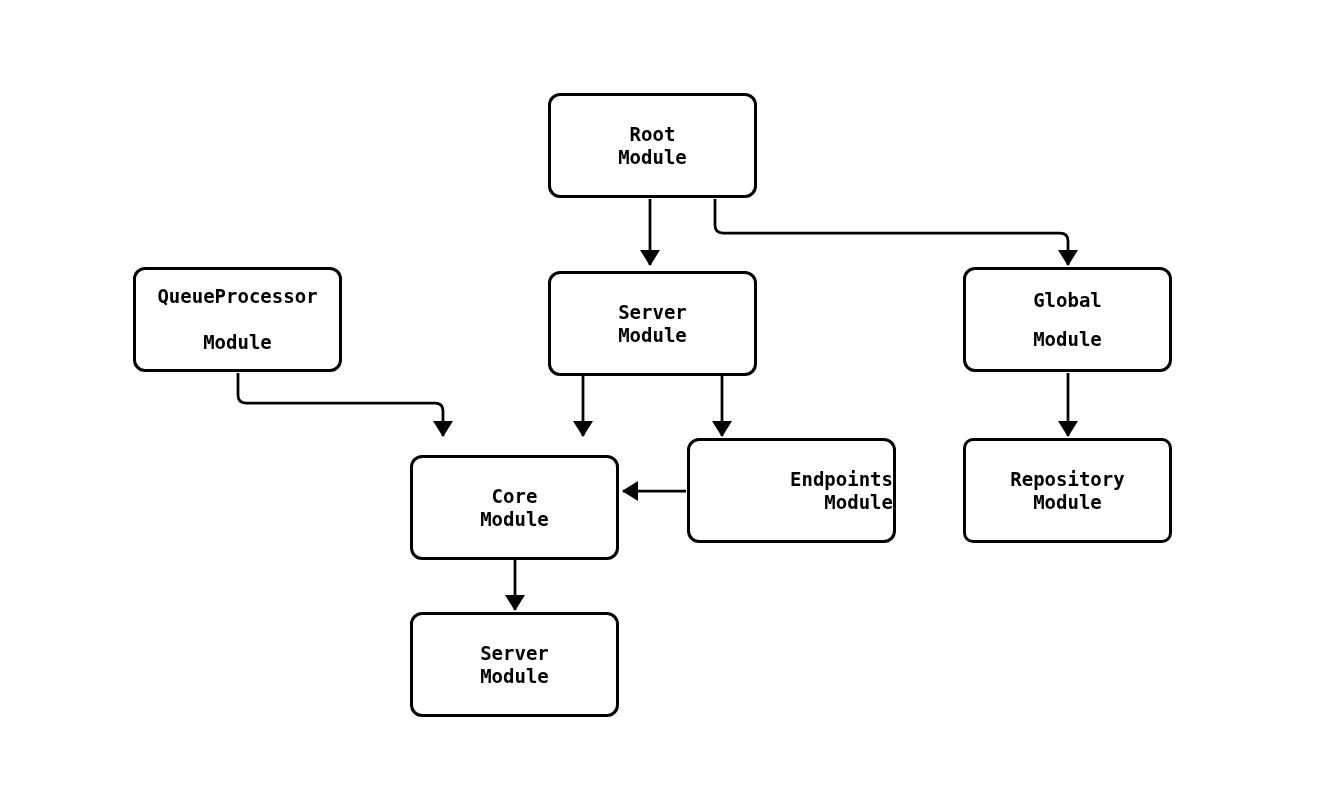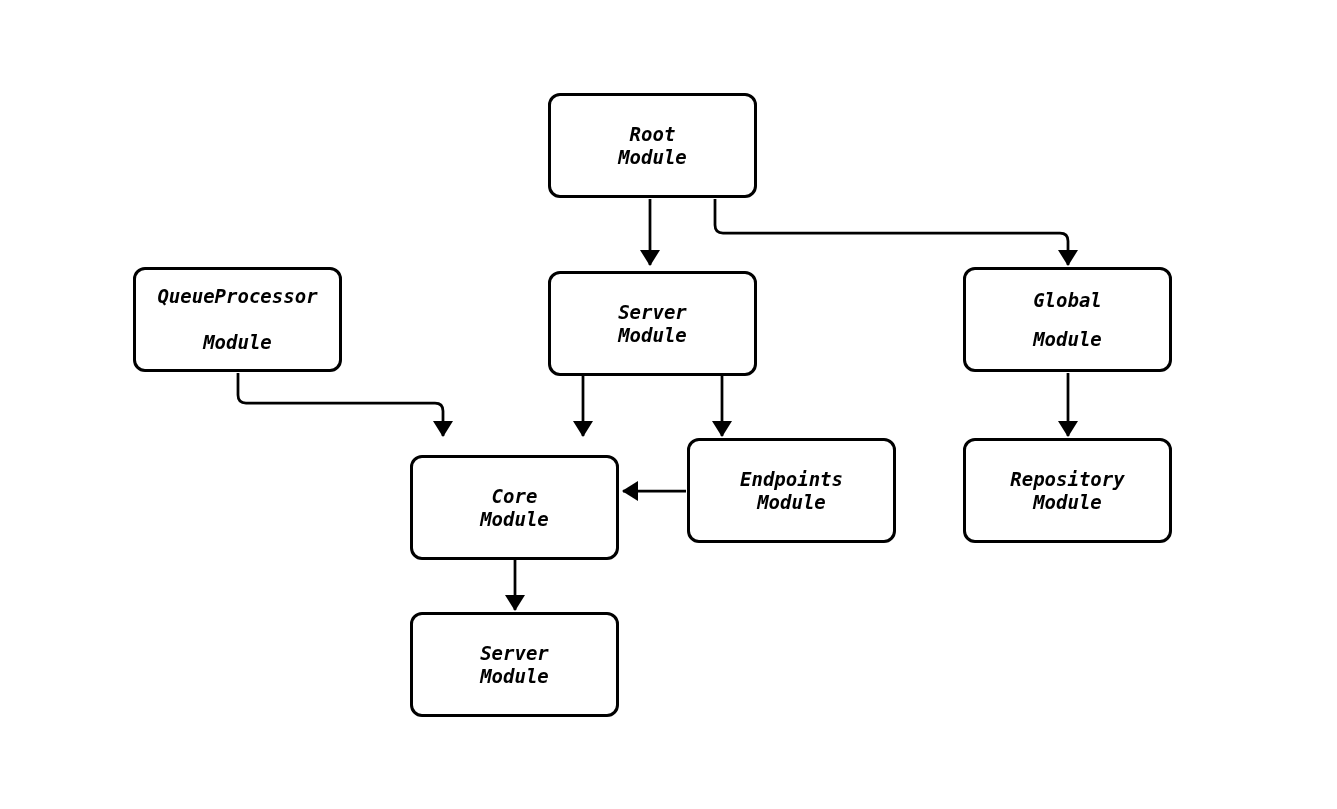--- a/index.html
+++ b/index.html
@@ -7,21 +7,20 @@
     padding: 0;
     background: #ffffff;
   }
   .canvas {
     position: relative;
     width: 1258px;
     height: 809px;
     background: #ffffff;
     font-family: "DejaVu Sans Mono", monospace;
     overflow: hidden;
-    font-style: italic;
   }
   .edges {
     position: absolute;
     left: 0;
     top: 0;
     width: 1337px;
     height: 809px;
   }
   .edges path.edge {
     fill: none;
@@ -44,22 +43,22 @@
     font-size: 19px;
     line-height: 23px;
     color: #000000;
     text-align: center;
   }
   .node-root           { left: 548px; top: 93px; }
   .node-queueprocessor { left: 133px; top: 267px; gap: 23px; }
   .node-server         { left: 548px; top: 271px; text-align: center; }
   .node-global         { left: 963px; top: 267px; gap: 16px; }
   .node-core           { left: 410px; top: 438px; margin-top: 17px; }
-  .node-endpoints      { left: 687px; top: 438px; }
-  .node-repository     { left: 963px; top: 438px; }
+  .node-endpoints      { left: 687px; top: 438px; align-items: flex-end; }
+  .node-repository     { left: 963px; top: 438px; border-radius: 10px; }
   .node-queue          { left: 410px; top: 612px; }
 </style>
 </head>
 <body>
 
 <div class="canvas">
 
   <svg class="edges" viewBox="0 0 1337 809" xmlns="http://www.w3.org/2000/svg">
     <defs>
       <marker id="arrowhead" viewBox="0 0 16 20" refX="15" refY="10" markerWidth="16" markerHeight="20" markerUnits="userSpaceOnUse" orient="auto">

